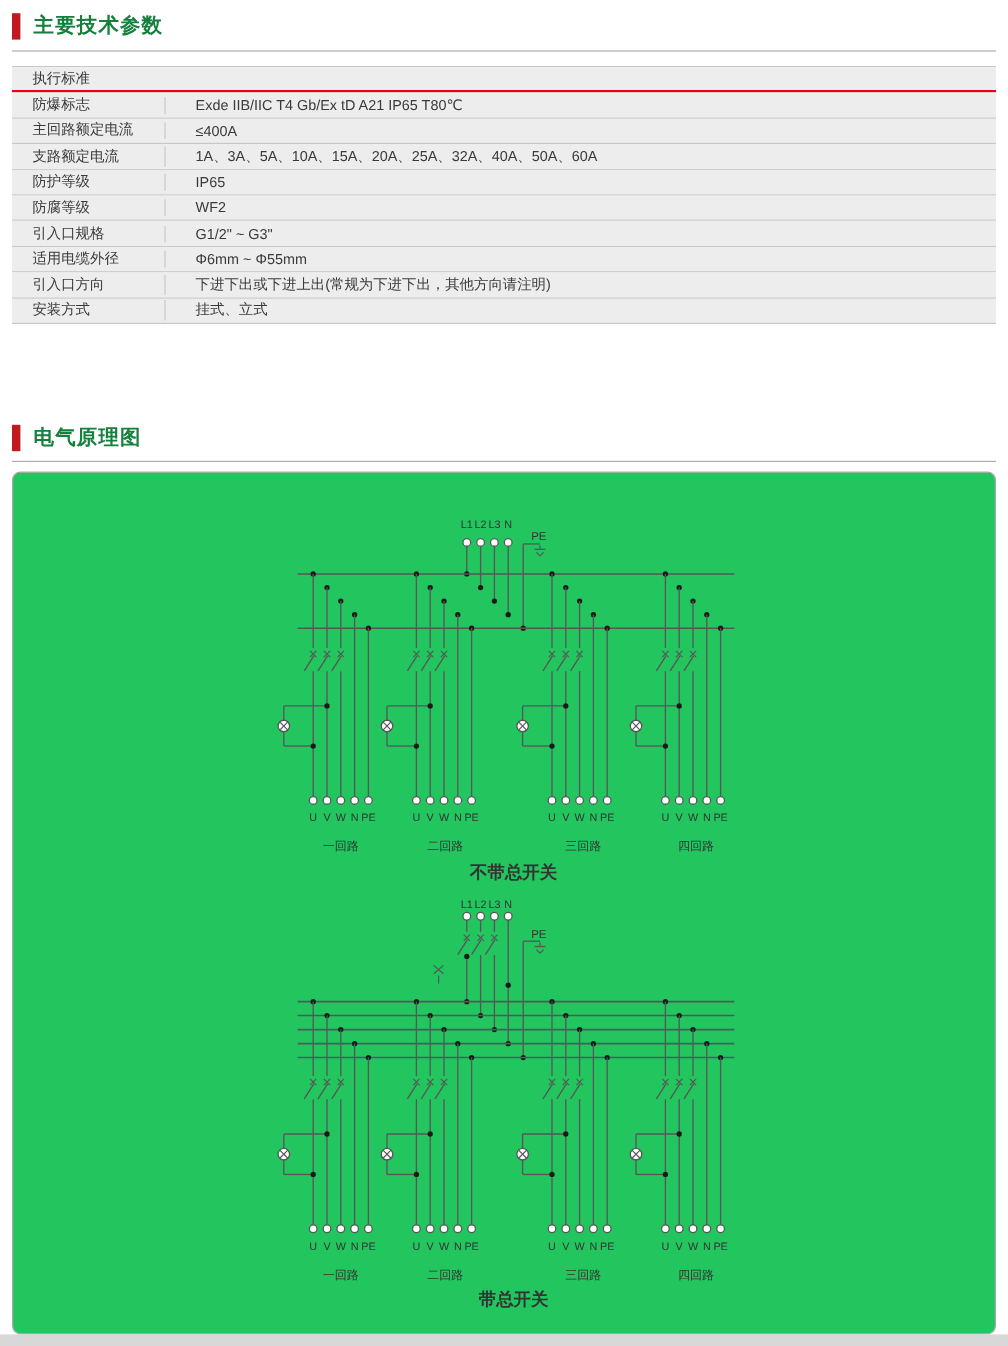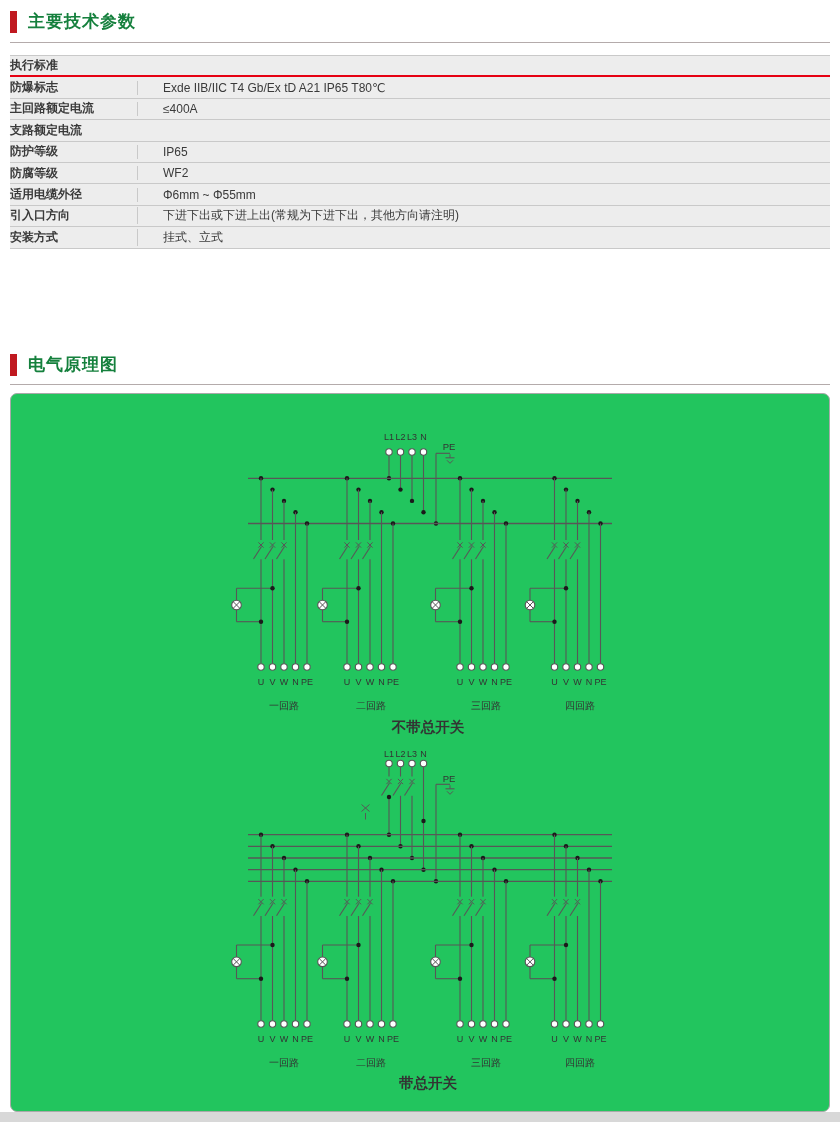--- a/index.html
+++ b/index.html
@@ -8,21 +8,21 @@
   .section-header{position:absolute;left:10px;width:820px;}
   .accent-bar{position:absolute;left:0;top:1px;width:7px;height:22px;background:#c01920;}
   .section-title{position:absolute;left:18px;top:0;font-size:17px;font-weight:bold;
        color:#15803d;letter-spacing:1px;line-height:24px;margin:0;}
   .header-rule{position:absolute;left:10px;width:820px;height:1px;background:#b4abab;}
   
   .spec-table{position:absolute;left:10px;top:55px;width:820px;border-top:1px solid #c9c9c9;}
   .spec-row{display:flex;height:21.4px;box-sizing:border-box;background:#ededed;
        border-bottom:1px solid #c9c9c9;align-items:center;font-size:12px;color:#3a3a3a;}
   .spec-row.first{border-bottom:2px solid #e60012;}
-  .spec-label{width:127px;box-sizing:border-box;flex:none;font-weight:bold;}
+  .spec-label{width:127px;box-sizing:border-box;padding-left:17px;flex:none;}
   .spec-value{flex:1;box-sizing:border-box;padding-left:25px;border-left:1px solid #c9c9c9;
        white-space:nowrap;overflow:hidden;}
   .spec-row.first .spec-value{border-left-color:transparent;}
   
   .schematic-panel{position:absolute;left:10px;top:393px;width:818px;height:717px;
        border:1px solid #a9a9a9;border-radius:7px;background:#22c55e;}
   svg text{font-family:"Liberation Sans","DejaVu Sans",sans-serif;fill:#333;}
   .bottom-strip{position:absolute;left:0;top:1112px;width:840px;height:10px;background:#d8d8d8;}
 </style>
 </head>
@@ -41,28 +41,33 @@
     <div class="spec-row">
       <div class="spec-label">防爆标志</div>
       <div class="spec-value">Exde IIB/IIC T4 Gb/Ex tD A21 IP65 T80℃</div>
     </div>
     <div class="spec-row">
       <div class="spec-label">主回路额定电流</div>
       <div class="spec-value">≤400A</div>
     </div>
     <div class="spec-row">
       <div class="spec-label">支路额定电流</div>
+      <div class="spec-value">1A、3A、5A、10A、15A、20A、25A、32A、40A、50A、60A</div>
     </div>
     <div class="spec-row">
       <div class="spec-label">防护等级</div>
       <div class="spec-value">IP65</div>
     </div>
     <div class="spec-row">
       <div class="spec-label">防腐等级</div>
       <div class="spec-value">WF2</div>
+    </div>
+    <div class="spec-row">
+      <div class="spec-label">引入口规格</div>
+      <div class="spec-value">G1/2" ~ G3"</div>
     </div>
     <div class="spec-row">
       <div class="spec-label">适用电缆外径</div>
       <div class="spec-value">Φ6mm ~ Φ55mm</div>
     </div>
     <div class="spec-row">
       <div class="spec-label">引入口方向</div>
       <div class="spec-value">下进下出或下进上出(常规为下进下出，其他方向请注明)</div>
     </div>
     <div class="spec-row">

